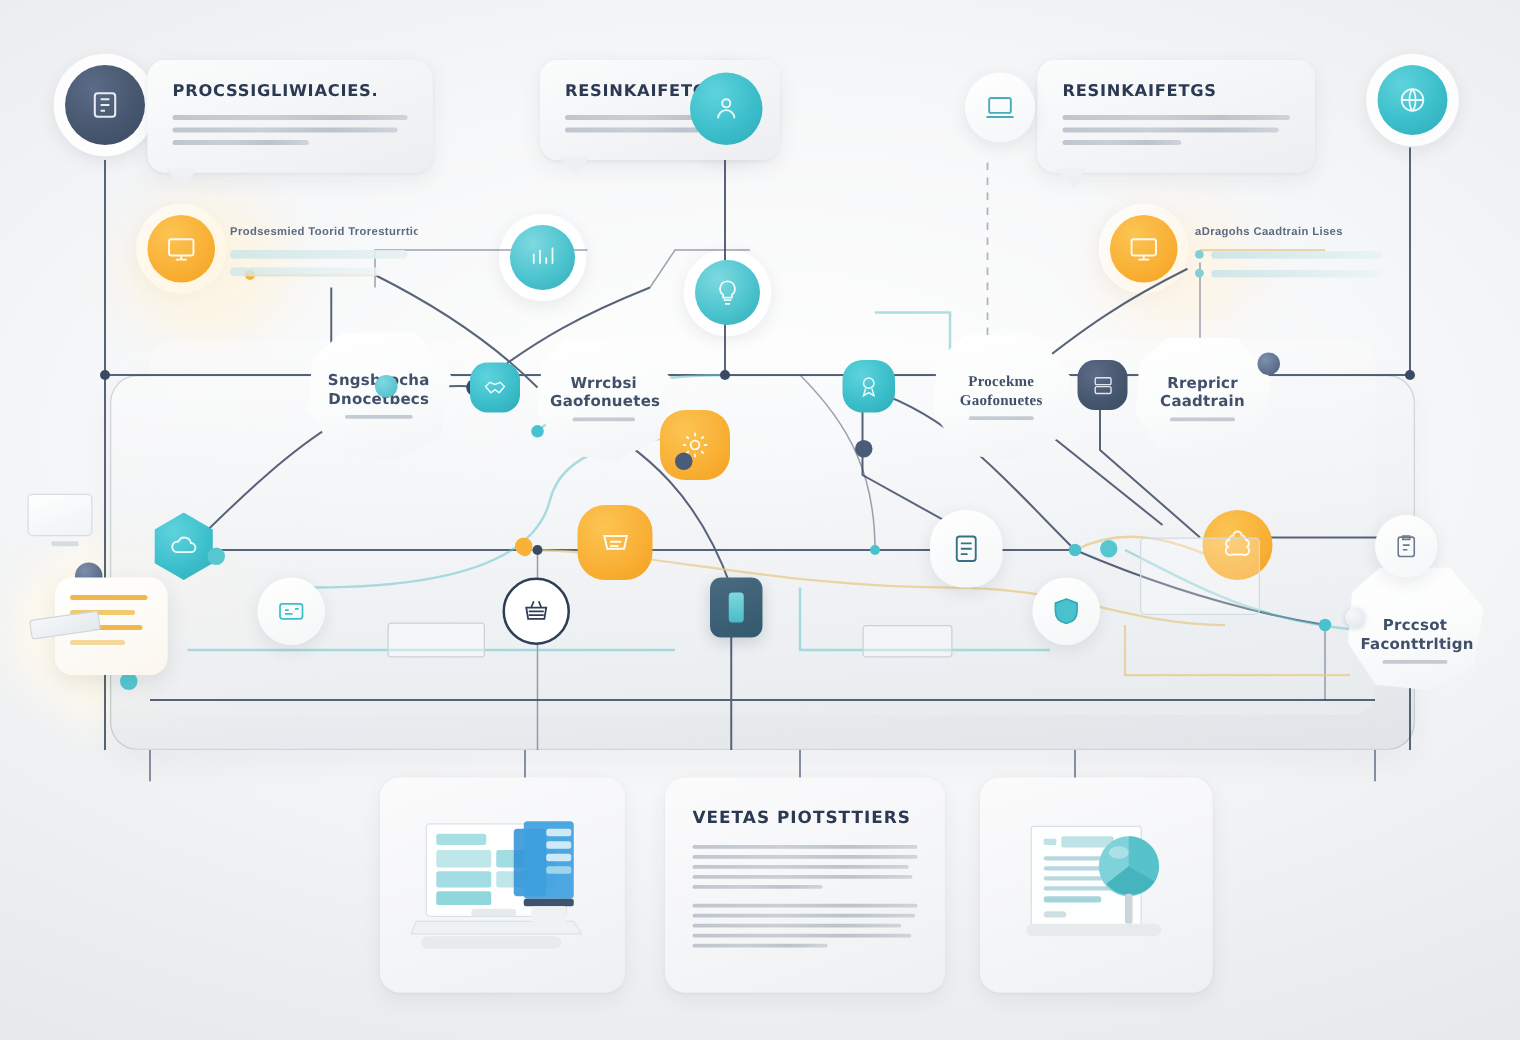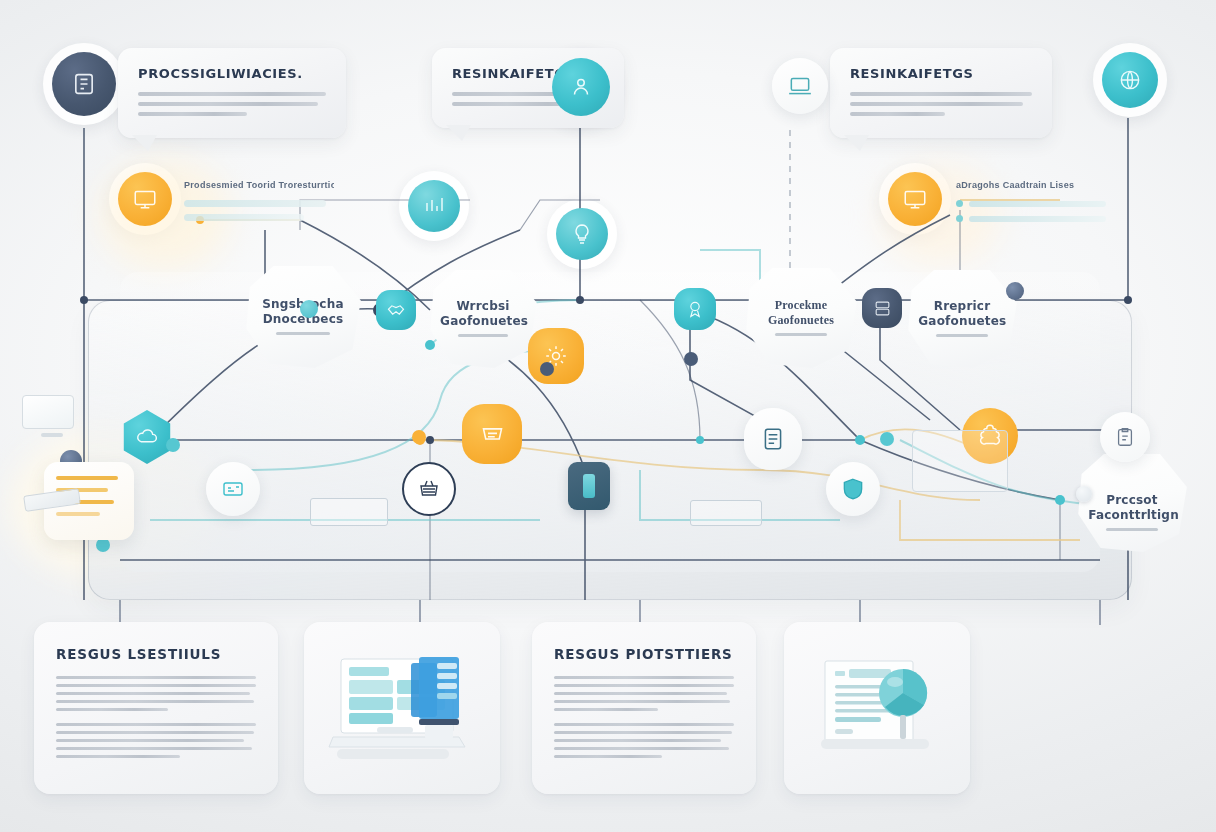--- a/index.html
+++ b/index.html
@@ -367,21 +367,21 @@
   </div>
 
   <div class="hexnode" style="left:744px;top:266px;width:114px;height:102px;">
     <div class="h-title" style="white-space:pre-line;font-family:Liberation Serif, serif;">Procekme
 Gaofonuetes</div>
     <div class="h-sub"></div>
   </div>
 
   <div class="hexnode" style="left:906px;top:268px;width:112px;height:100px;">
     <div class="h-title" style="white-space:pre-line;">Rrepricr
-Gaofonuetes</div>
+Caadtrain</div>
     <div class="h-sub"></div>
   </div>
 
   <div class="hexnode" style="left:1076px;top:452px;width:112px;height:100px;">
     <div class="h-title" style="white-space:pre-line;margin-top:19px;">Prccsot
 Faconttrltign</div>
     <div class="h-sub"></div>
   </div>
 
   <div class="inode teal" style="left:376px;top:290px;width:40px;height:40px;border-radius:14px;">
@@ -492,37 +492,20 @@
     <div style="height:4px;width:58px;background:#f0b84a;border-radius:2px;margin-bottom:8px;"></div>
     <div style="height:4px;width:44px;background:#f6d79a;border-radius:2px;"></div>
   </div>
 
   <div style="position:absolute;left:24px;top:492px;width:56px;height:16px;border-radius:3px;background:linear-gradient(160deg,#f6f8f9,#e3e9ed);border:1px solid #cfd7de;transform:rotate(-8deg);"></div>
 
   <div style="position:absolute;left:310px;top:498px;width:78px;height:28px;border:1px solid #c8d2da;border-radius:3px;background:rgba(255,255,255,.4);"></div>
   <div style="position:absolute;left:690px;top:500px;width:72px;height:26px;border:1px solid #c8d2da;border-radius:3px;background:rgba(255,255,255,.35);"></div>
   <div style="position:absolute;left:912px;top:430px;width:96px;height:62px;border:1px solid #d3dbe2;border-radius:4px;background:rgba(255,255,255,.25);"></div>
 
-  <div class="bcard text" style="left:34px;top:622px;width:244px;height:172px;">
-    <div class="b-title">RESGUS LSESTIIULS</div>
-    <div class="para">
-      <div class="ptext-line sm" style="width:100%"></div>
-      <div class="ptext-line sm" style="width:100%"></div>
-      <div class="ptext-line sm" style="width:97%"></div>
-      <div class="ptext-line sm" style="width:99%"></div>
-      <div class="ptext-line sm" style="width:56%"></div>
-    </div>
-    <div class="para">
-      <div class="ptext-line sm" style="width:100%"></div>
-      <div class="ptext-line sm" style="width:99%"></div>
-      <div class="ptext-line sm" style="width:94%"></div>
-      <div class="ptext-line sm" style="width:98%"></div>
-      <div class="ptext-line sm" style="width:62%"></div>
-    </div>
-  </div>
 
   <div class="bcard illus" style="left:304px;top:622px;width:196px;height:172px;">
     <svg width="150" height="118" viewBox="0 0 150 118">
       <rect x="14" y="10" width="112" height="74" rx="3" fill="#ffffff" stroke="#d9e1e6"></rect>
       <rect x="22" y="18" width="40" height="9" rx="2" fill="#a8dfe4"></rect>
       <rect x="22" y="31" width="44" height="14" rx="2" fill="#bfe7ea"></rect>
       <rect x="70" y="31" width="48" height="14" rx="2" fill="#a2dde3"></rect>
       <rect x="22" y="48" width="44" height="13" rx="2" fill="#a2dde3"></rect>
       <rect x="70" y="48" width="48" height="13" rx="2" fill="#bfe7ea"></rect>
       <rect x="22" y="64" width="44" height="11" rx="2" fill="#8fd6dd"></rect>
@@ -534,21 +517,21 @@
       <rect x="110" y="24" width="20" height="6" rx="2" fill="#cfe9f6"></rect>
       <rect x="110" y="34" width="20" height="6" rx="2" fill="#cfe9f6"></rect>
       <rect x="110" y="44" width="20" height="6" rx="2" fill="#9fd6ec"></rect>
       <rect x="92" y="70" width="40" height="6" rx="2" fill="#3f536e"></rect>
       <rect x="98" y="76" width="28" height="14" rx="2" fill="#eef2f5"></rect>
       <rect x="10" y="100" width="112" height="10" rx="5" fill="#e7ebee"></rect>
     </svg>
   </div>
 
   <div class="bcard text" style="left:532px;top:622px;width:224px;height:172px;">
-    <div class="b-title">RESGUS PIOTSTTIERS</div>
+    <div class="b-title">VEETAS PIOTSTTIERS</div>
     <div class="para">
       <div class="ptext-line sm" style="width:100%"></div>
       <div class="ptext-line sm" style="width:100%"></div>
       <div class="ptext-line sm" style="width:96%"></div>
       <div class="ptext-line sm" style="width:98%"></div>
       <div class="ptext-line sm" style="width:58%"></div>
     </div>
     <div class="para">
       <div class="ptext-line sm" style="width:100%"></div>
       <div class="ptext-line sm" style="width:99%"></div>

